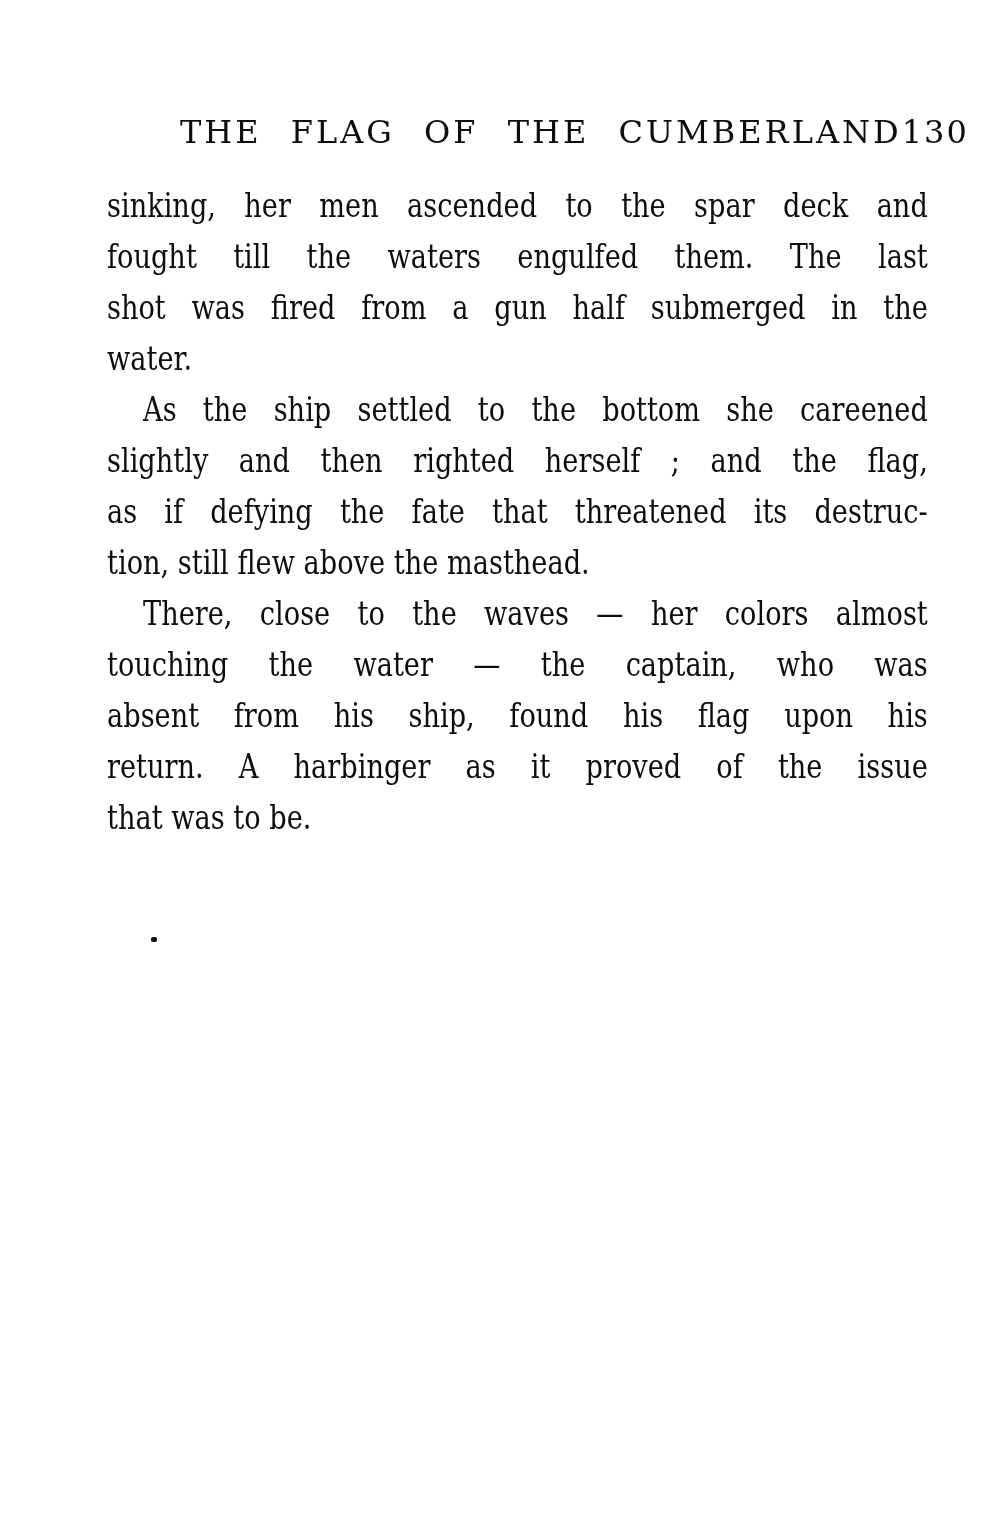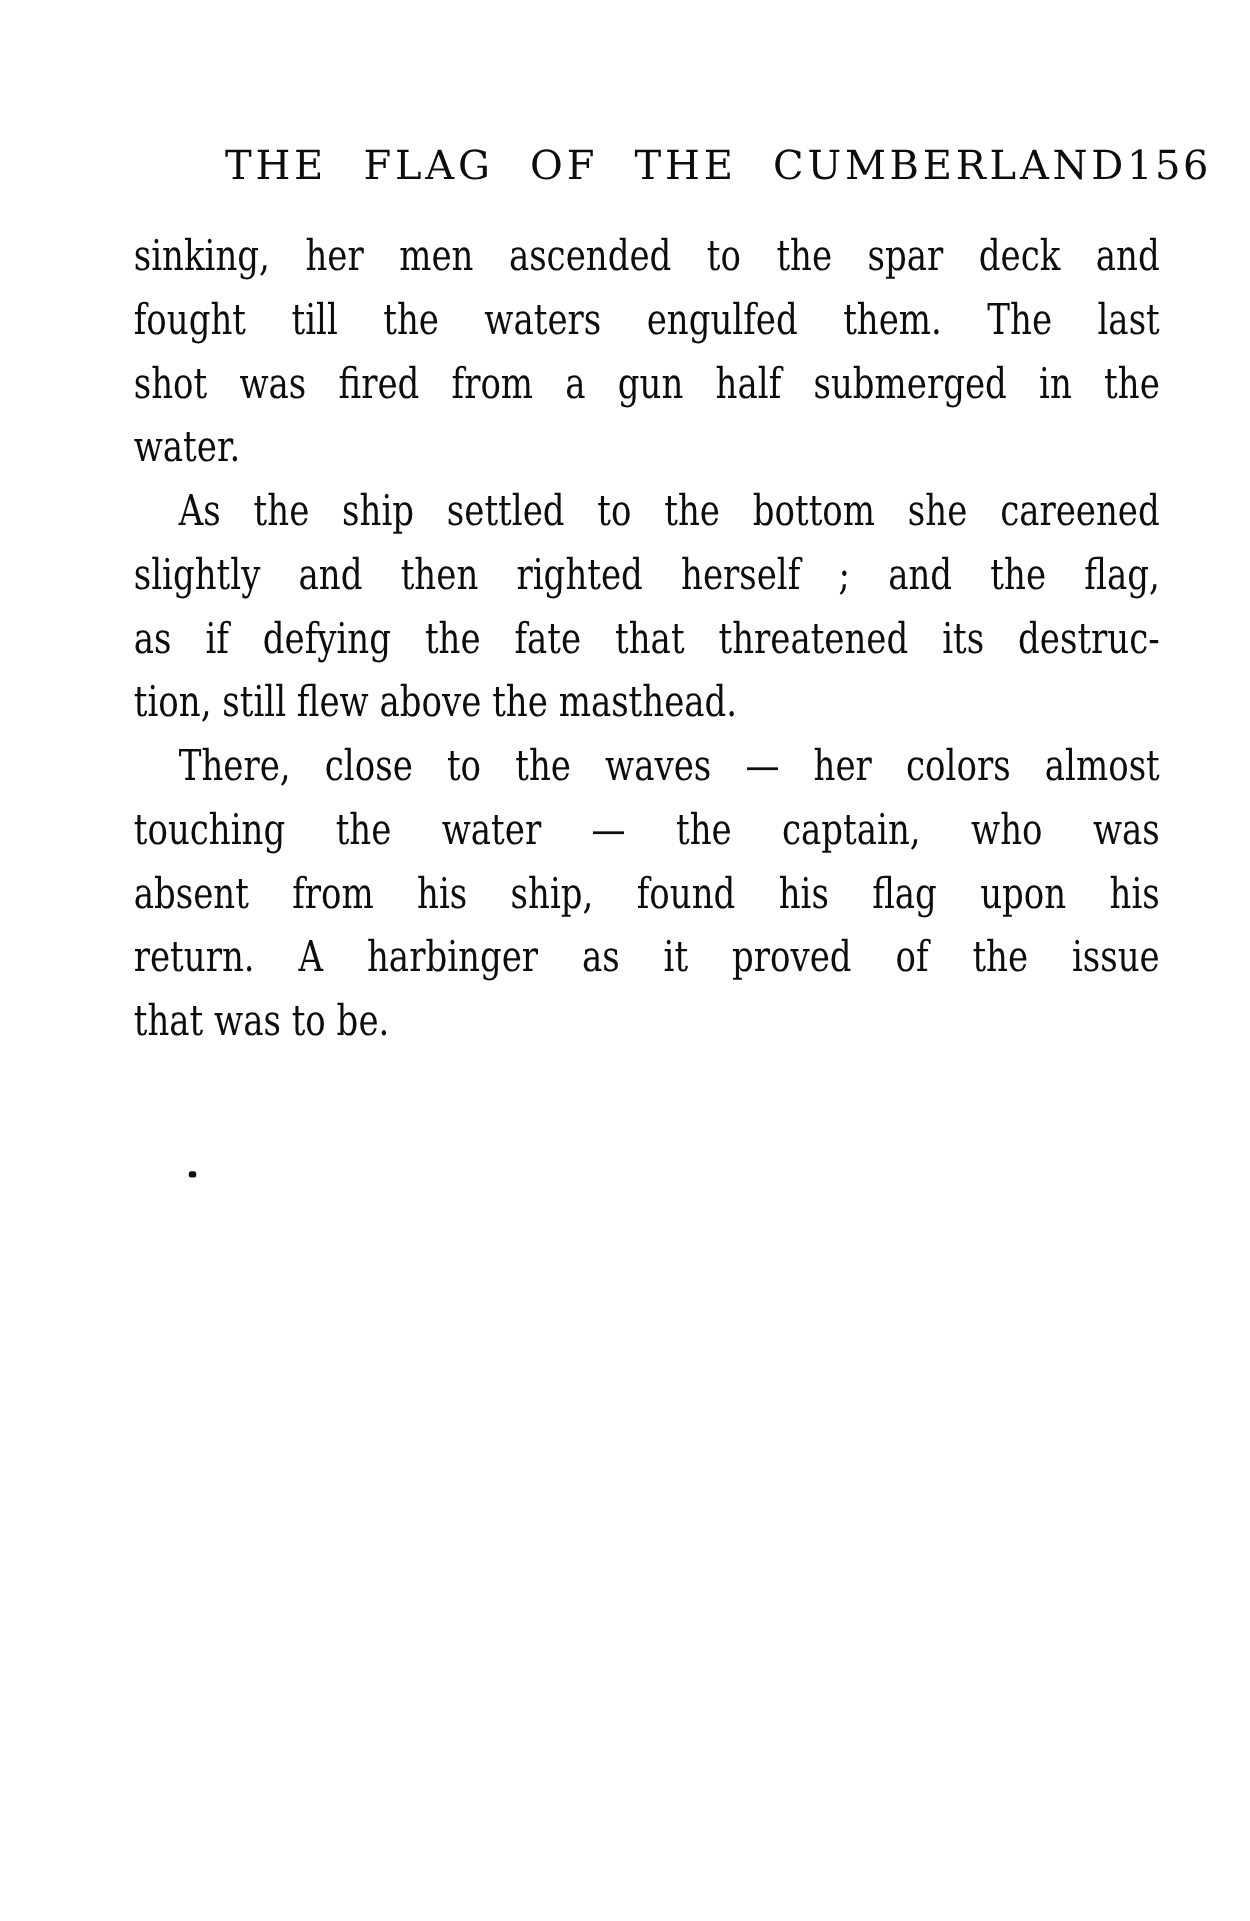--- a/index.html
+++ b/index.html
@@ -67,21 +67,21 @@
     border-radius: 2px;
   }
 </style>
 </head>
 <body>
 
 <div class="page">
 
   <div class="header">
     <span class="title">THE FLAG OF THE CUMBERLAND</span>
-    <span class="pagenum">156</span>
+    <span class="pagenum">130</span>
   </div>
 
   <div class="body-text">
       <div class="line">sinking, her men ascended to the spar deck and</div>
       <div class="line">fought till the waters engulfed them.  The last</div>
       <div class="line">shot was fired from a gun half submerged in the</div>
       <div class="line endline">water.</div>
       <div class="line indent">As the ship settled to the bottom she careened</div>
       <div class="line">slightly and then righted herself ; and the flag,</div>
       <div class="line">as if defying the fate that threatened its destruc-</div>

